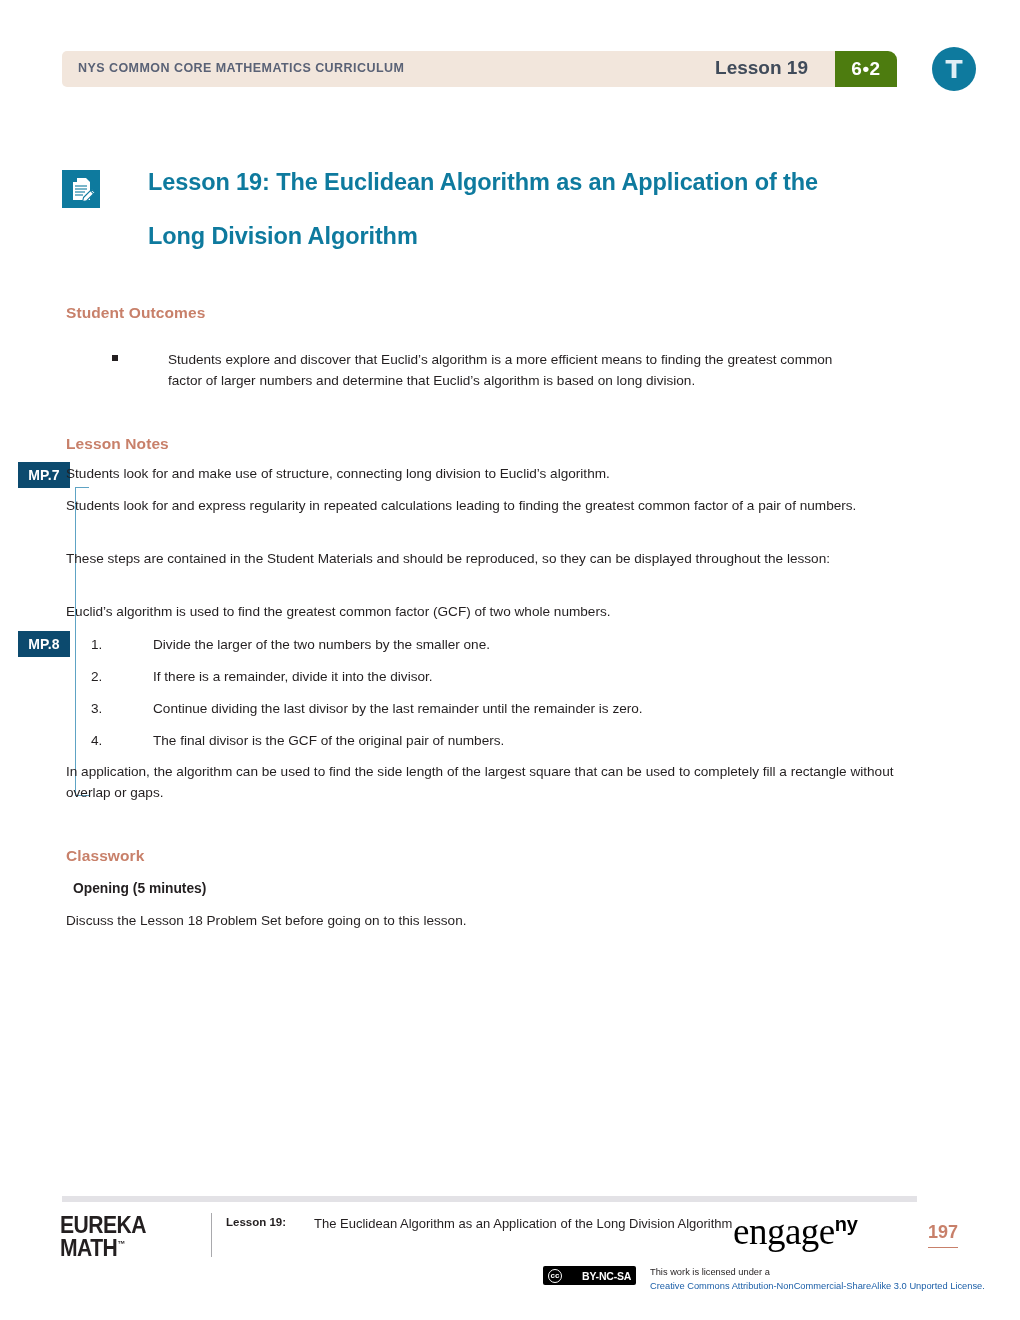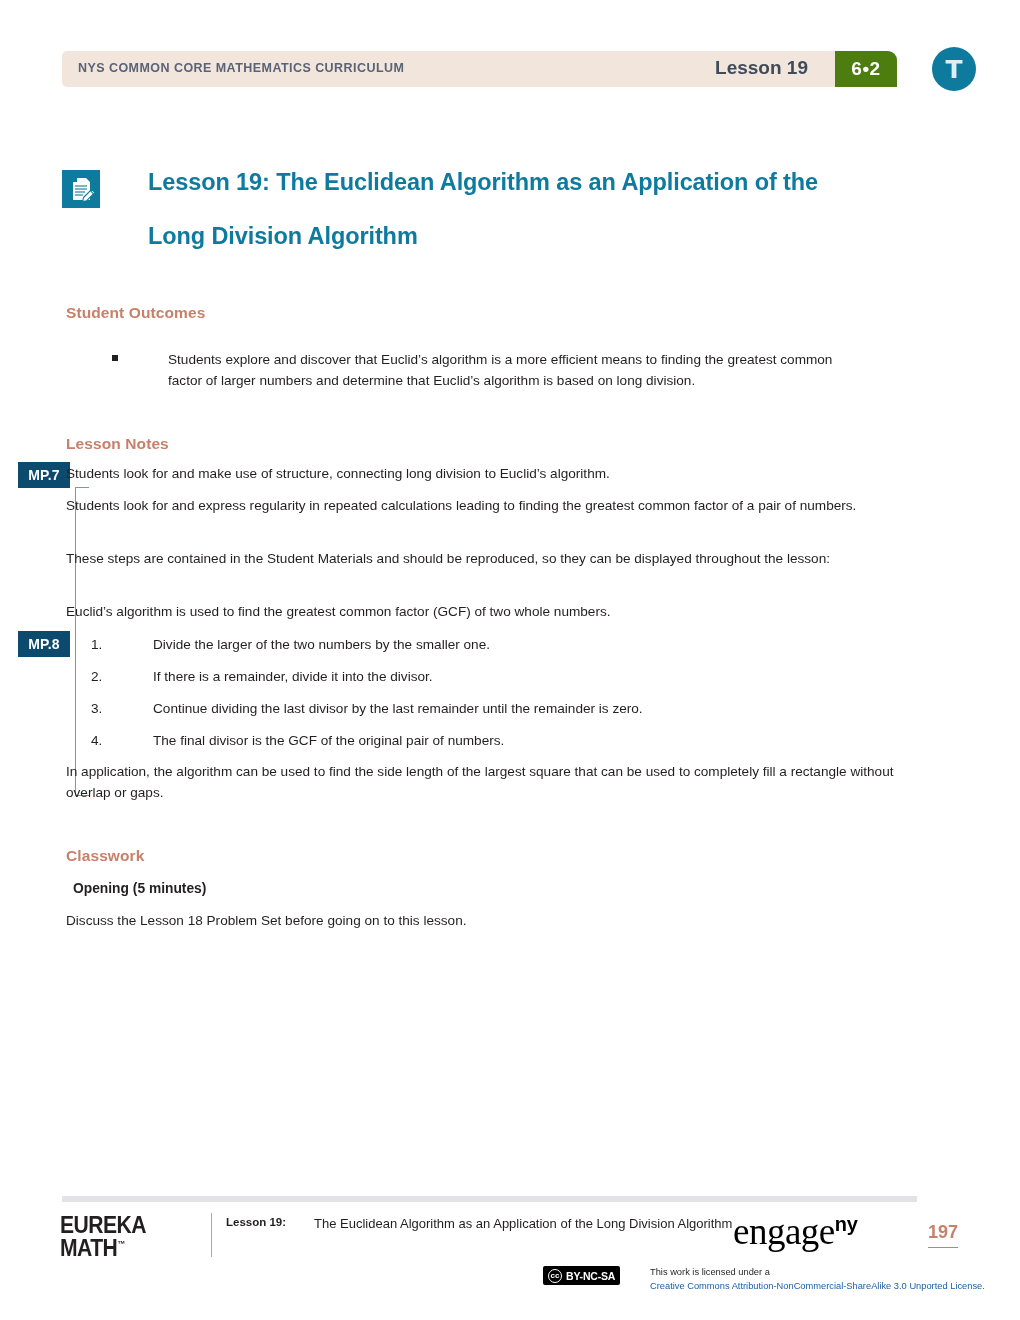--- a/index.html
+++ b/index.html
@@ -293,21 +293,21 @@
   .cc-badge {
     position: absolute;
     left: 543px;
     top: 1266px;
     height: 19px;
     background: #000000;
     color: #ffffff;
     display: flex;
     align-items: center;
     padding: 0 5px;
-    gap: 4px;
+    gap: 20px;
     border-radius: 2px;
   }
   .cc-circle {
     width: 14px;
     height: 14px;
     border-radius: 50%;
     border: 1.4px solid #ffffff;
     font-size: 8px;
     font-weight: bold;
     display: flex;

